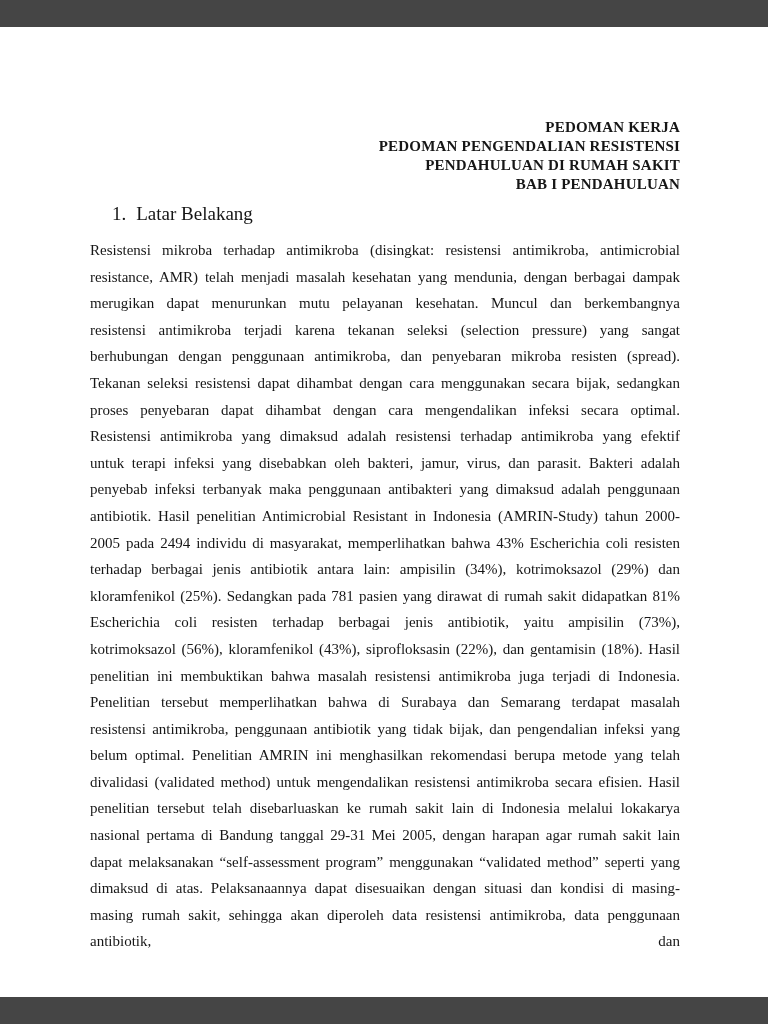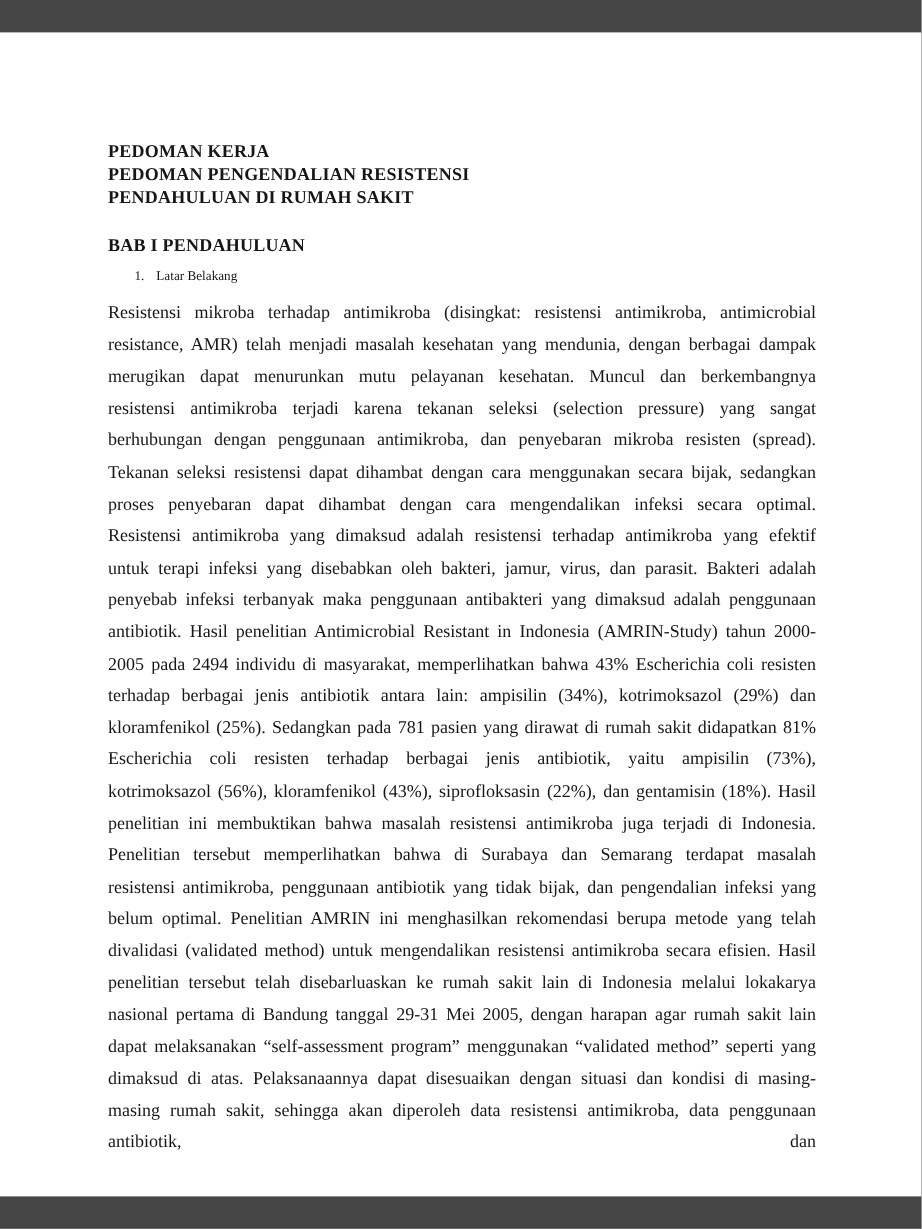--- a/index.html
+++ b/index.html
@@ -23,36 +23,35 @@
     top: 27px;
     left: 0;
     width: 768px;
     height: 970px;
     background: #ffffff;
     color: #161616;
     box-sizing: border-box;
     padding: 91px 88px 0 90px;
   }
   .title-block {
-    text-align: left;
+    text-align: right;
     font-weight: bold;
     font-size: 15px;
     line-height: 19px;
     letter-spacing: 0.2px;
   }
   .chapter-heading {
-    text-align: left;
+    text-align: right;
     font-weight: bold;
     font-size: 15px;
     line-height: 19px;
-    margin-top: 21px;
     letter-spacing: 0.2px;
   }
   .section-item {
-    font-size: 11px;
+    font-size: 19px;
     margin-top: 9px;
     margin-left: 22px;
   }
   .section-item .num {
     display: inline-block;
     margin-right: 10px;
   }
   .body-paragraph {
     margin-top: 12px;
     font-size: 15px;

